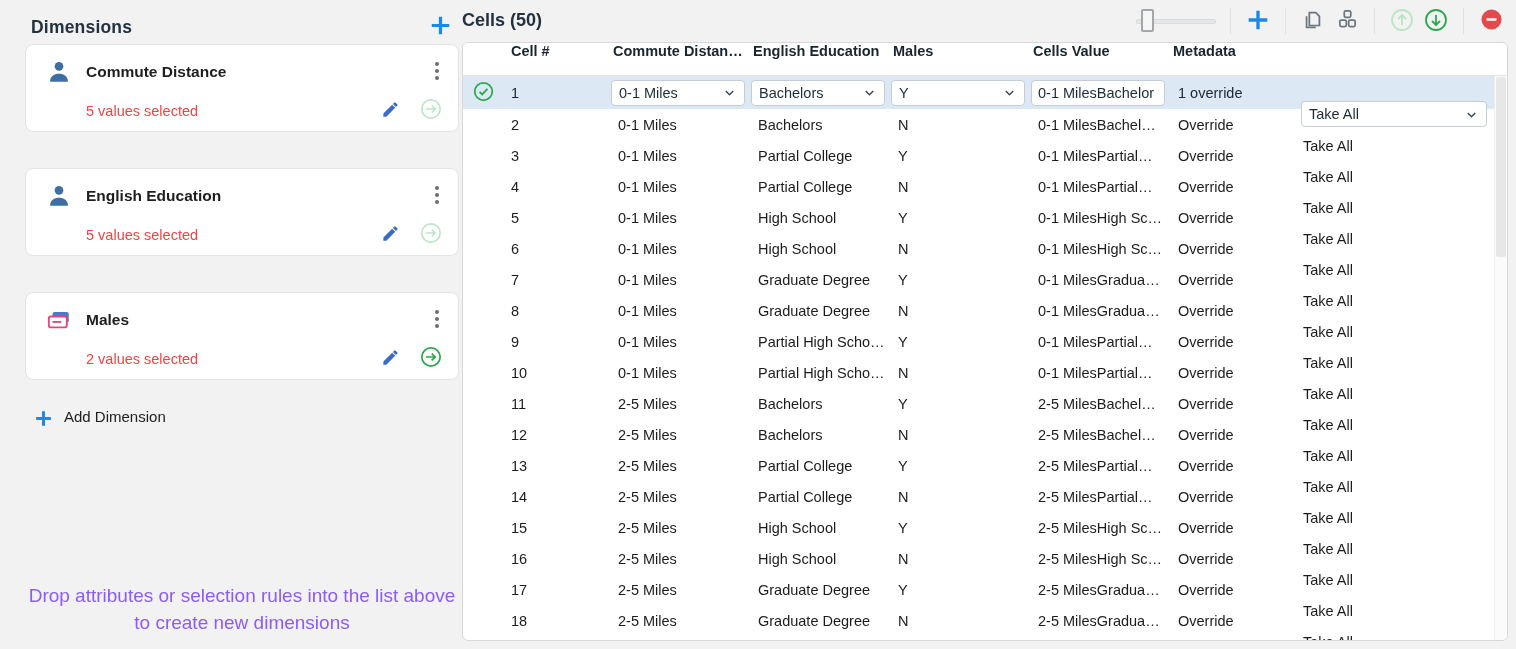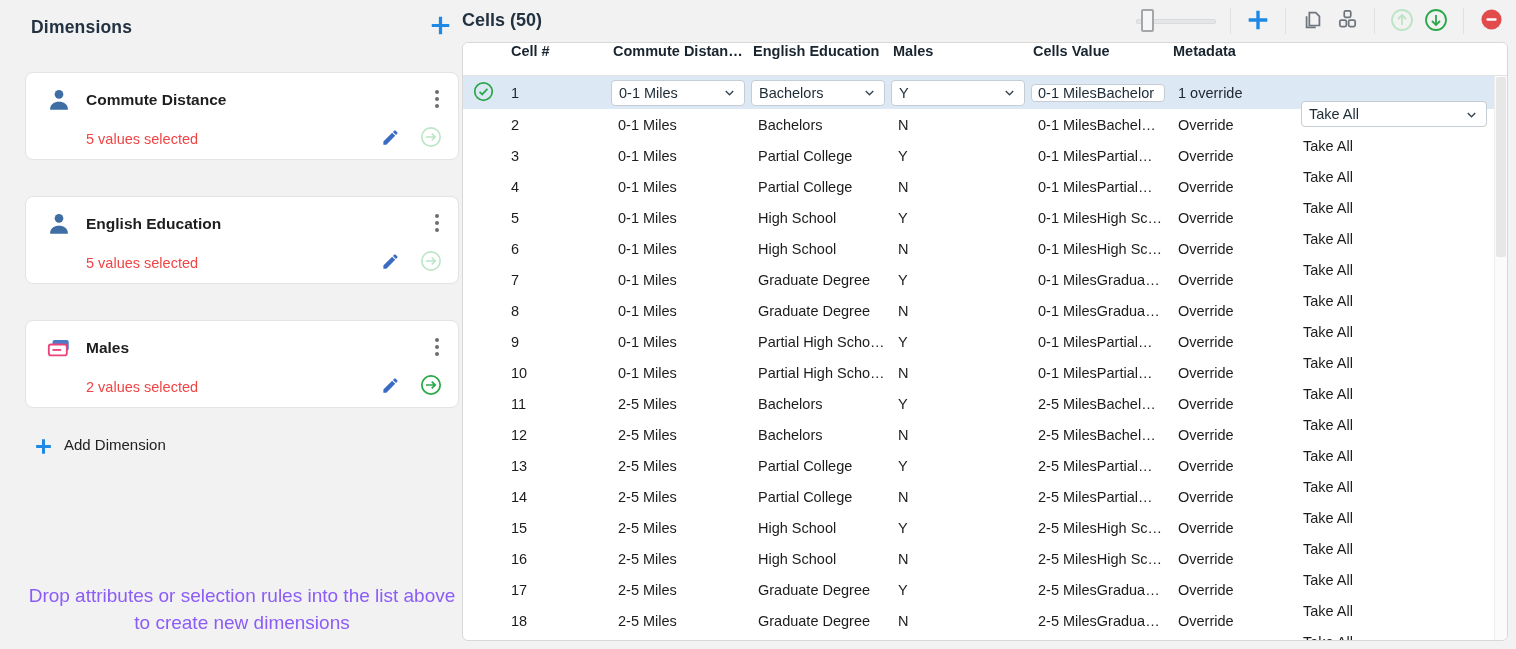--- a/index.html
+++ b/index.html
@@ -10,21 +10,21 @@
     color:#1d1d1d;
     position:relative;
   }
   
   .left-panel { position:absolute; left:12px; top:0; width:460px; height:649px; padding:0 13px; }
   .panel-header { display:flex; align-items:center; justify-content:space-between; padding:10px 6px 0 6px; height:44px; }
   .panel-title { font-size:17.5px; font-weight:600; color:#233240; letter-spacing:.2px; }
   .icon-btn { background:none; border:none; cursor:pointer; display:flex; align-items:center; justify-content:center; padding:0; }
   .dim-card {
     background:#fff; border:1px solid #e3e3e3; border-radius:8px;
-    height:88px; margin-top:28px; position:relative; padding:14px 14px 12px 20px;
+    height:88px; margin-top:0; position:relative; padding:14px 14px 12px 20px;
   }
   .dim-card:first-of-type { margin-top:18px; }
   .dim-row1 { display:flex; align-items:center; }
   .dim-icon { width:26px; height:26px; margin-right:14px; flex:0 0 auto; }
   .dim-name { font-size:15.5px; font-weight:600; color:#1e1e1e; }
   .kebab { position:absolute; right:12px; top:12px; width:18px; height:28px; display:flex; flex-direction:column; align-items:center; justify-content:center; gap:3px; cursor:pointer; background:none; border:none;}
   .kebab i { width:4px; height:4px; border-radius:50%; background:#6d6d6d; display:block; }
   .dim-row2 { display:flex; align-items:center; margin-top:13px; padding-left:40px; }
   .dim-sub { font-size:14.5px; color:#ef4444; }
   .dim-actions { margin-left:auto; display:flex; align-items:center; gap:20px; padding-right:2px; }
@@ -59,21 +59,21 @@
     font-size:14.5px; color:#1d2630;
   }
   .select-box {
     margin-left:8px; width:134px; height:26px; background:#fff;
     border:1px solid #c6ccd3; border-radius:4px; display:flex; align-items:center;
     padding:0 7px; font-size:14.5px; color:#1d2b36; cursor:pointer;
   }
   .select-box .chev { margin-left:auto; display:flex; }
   .select-wide { width:186px; margin-left:13px; }
   .code-input {
-    margin-left:8px; width:134px; height:18px; background:#fff;
+    margin-left:8px; width:134px; height:26px; background:#fff;
     border:1px solid #c6ccd3; border-radius:4px; padding:0 6px; font-size:14.5px;
     font-family:"Liberation Sans", sans-serif; color:#1d2b36;
   }
   .meta-sel { padding-left:15px; }
   .tbody .trow { display:flex; align-items:center; height:31px; font-size:14.5px; color:#1c1c1c; background:#fff; width:calc(100% - 13px); }
   .tbody .tcell { white-space:nowrap; overflow:hidden; }
   .tbody .c1 { padding-left:8px; }
   .tbody .c2,.tbody .c3,.tbody .c4,.tbody .c5,.tbody .c6,.tbody .c7 { padding-left:15px; }
   .vscroll { position:absolute; top:33px; right:0; bottom:0; width:13px; background:#fbfbfb; border-left:1px solid #ededed; }
   .vthumb { position:absolute; top:1px; left:1px; right:1px; height:180px; background:#e7e7e7; border-radius:2px; }

